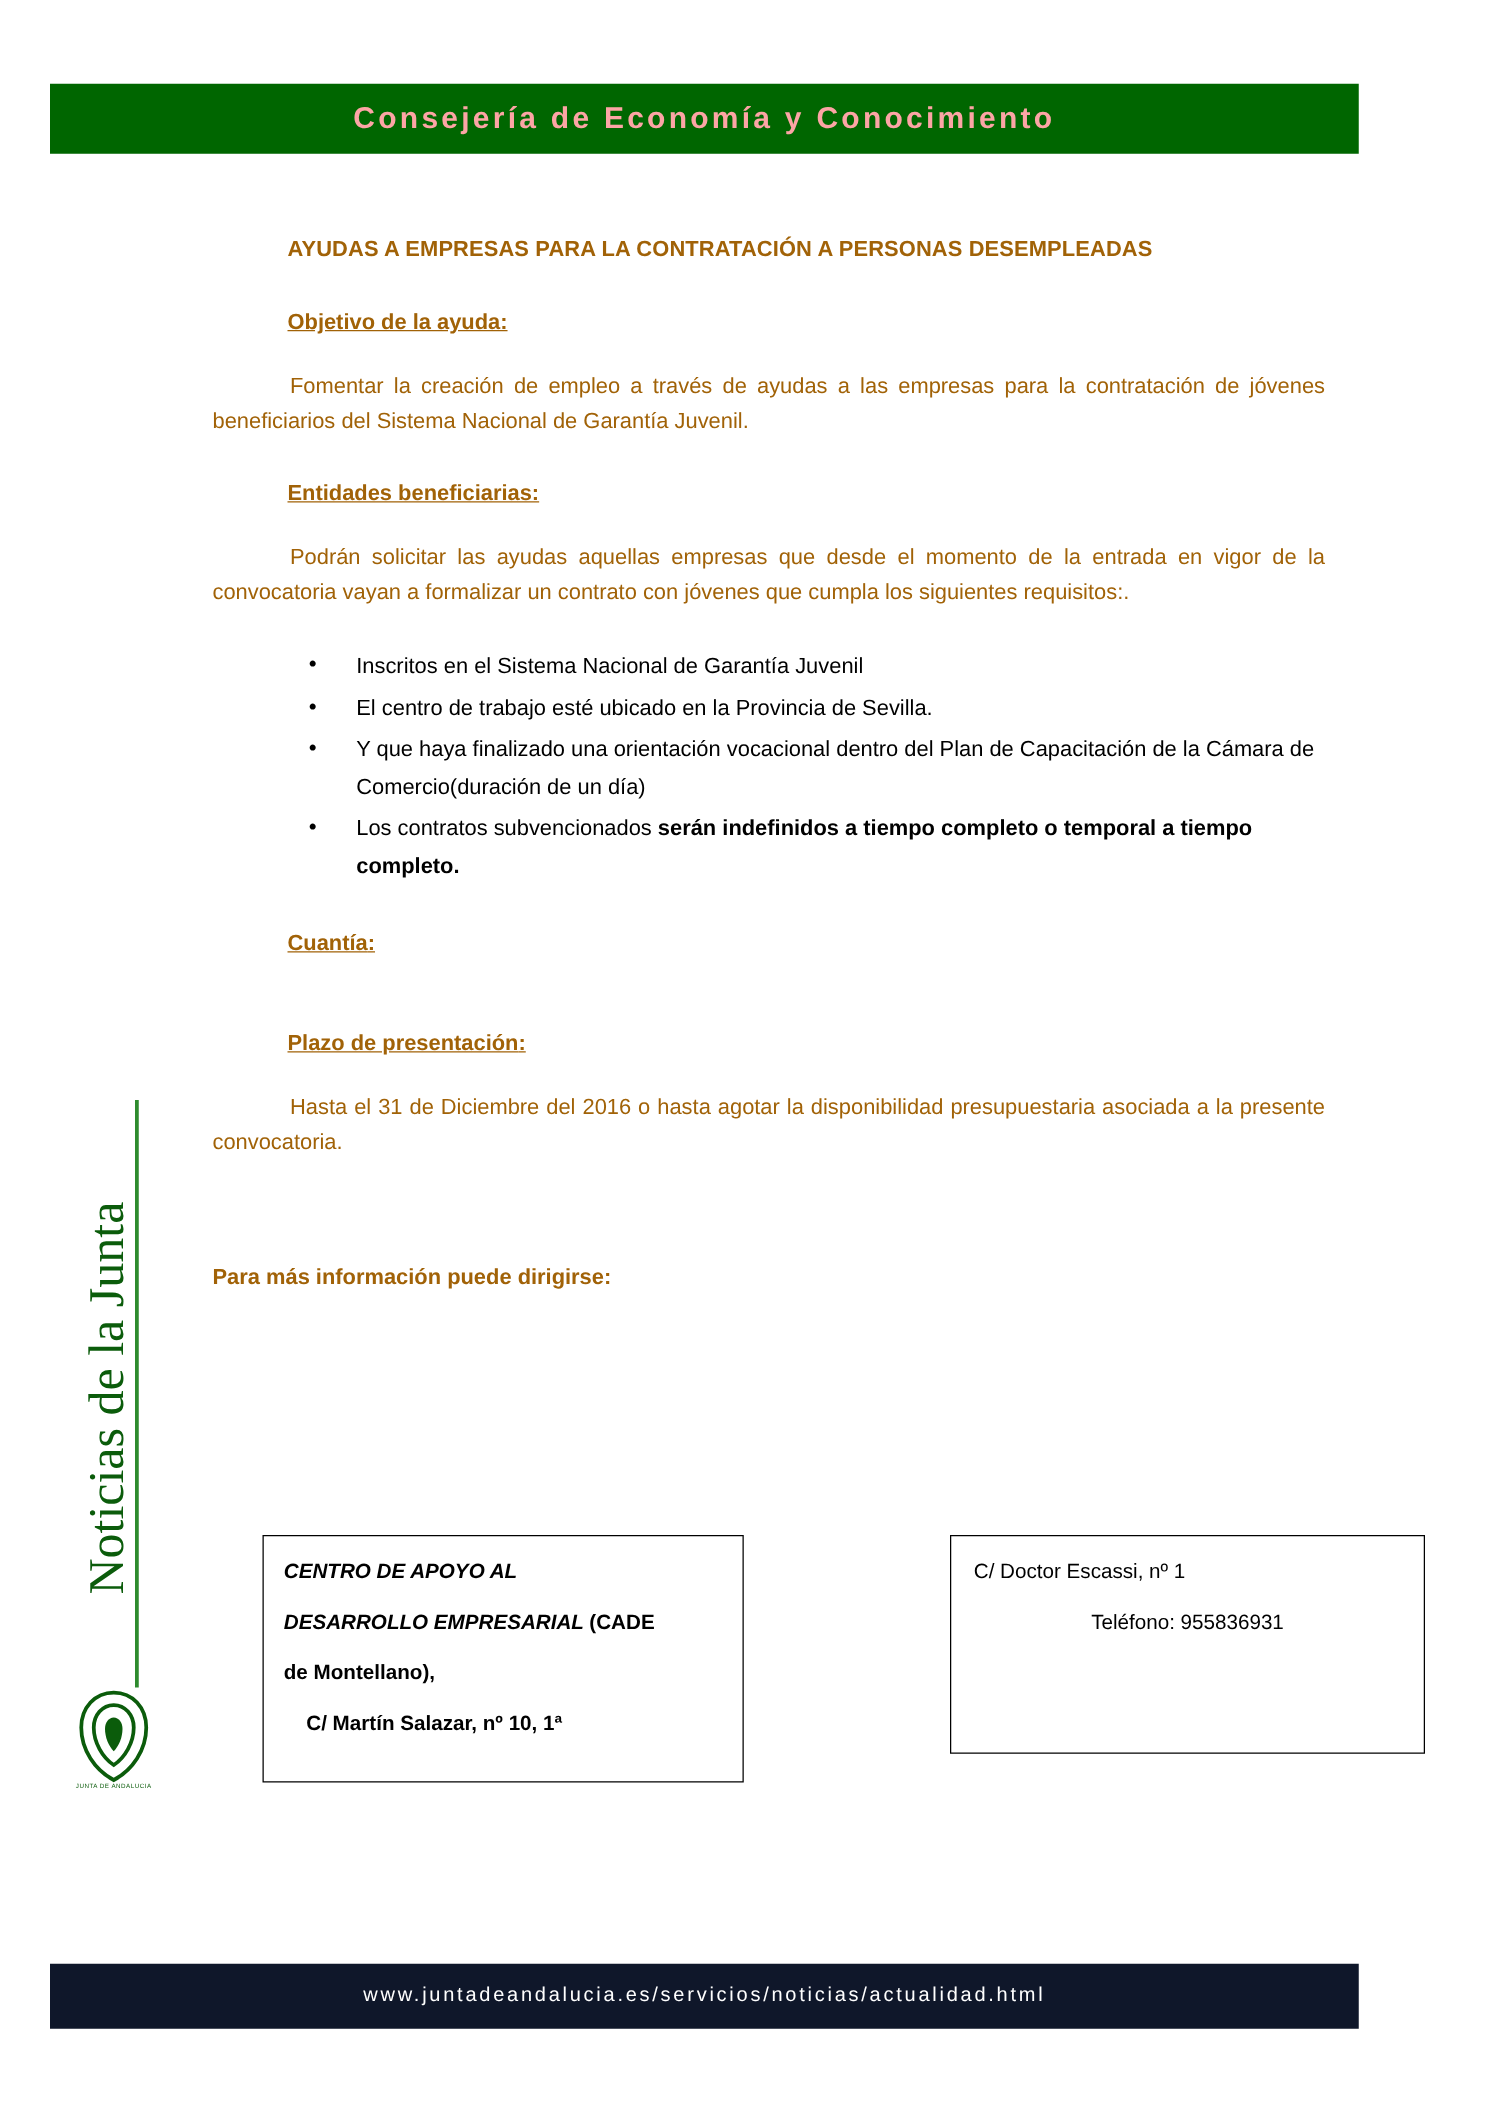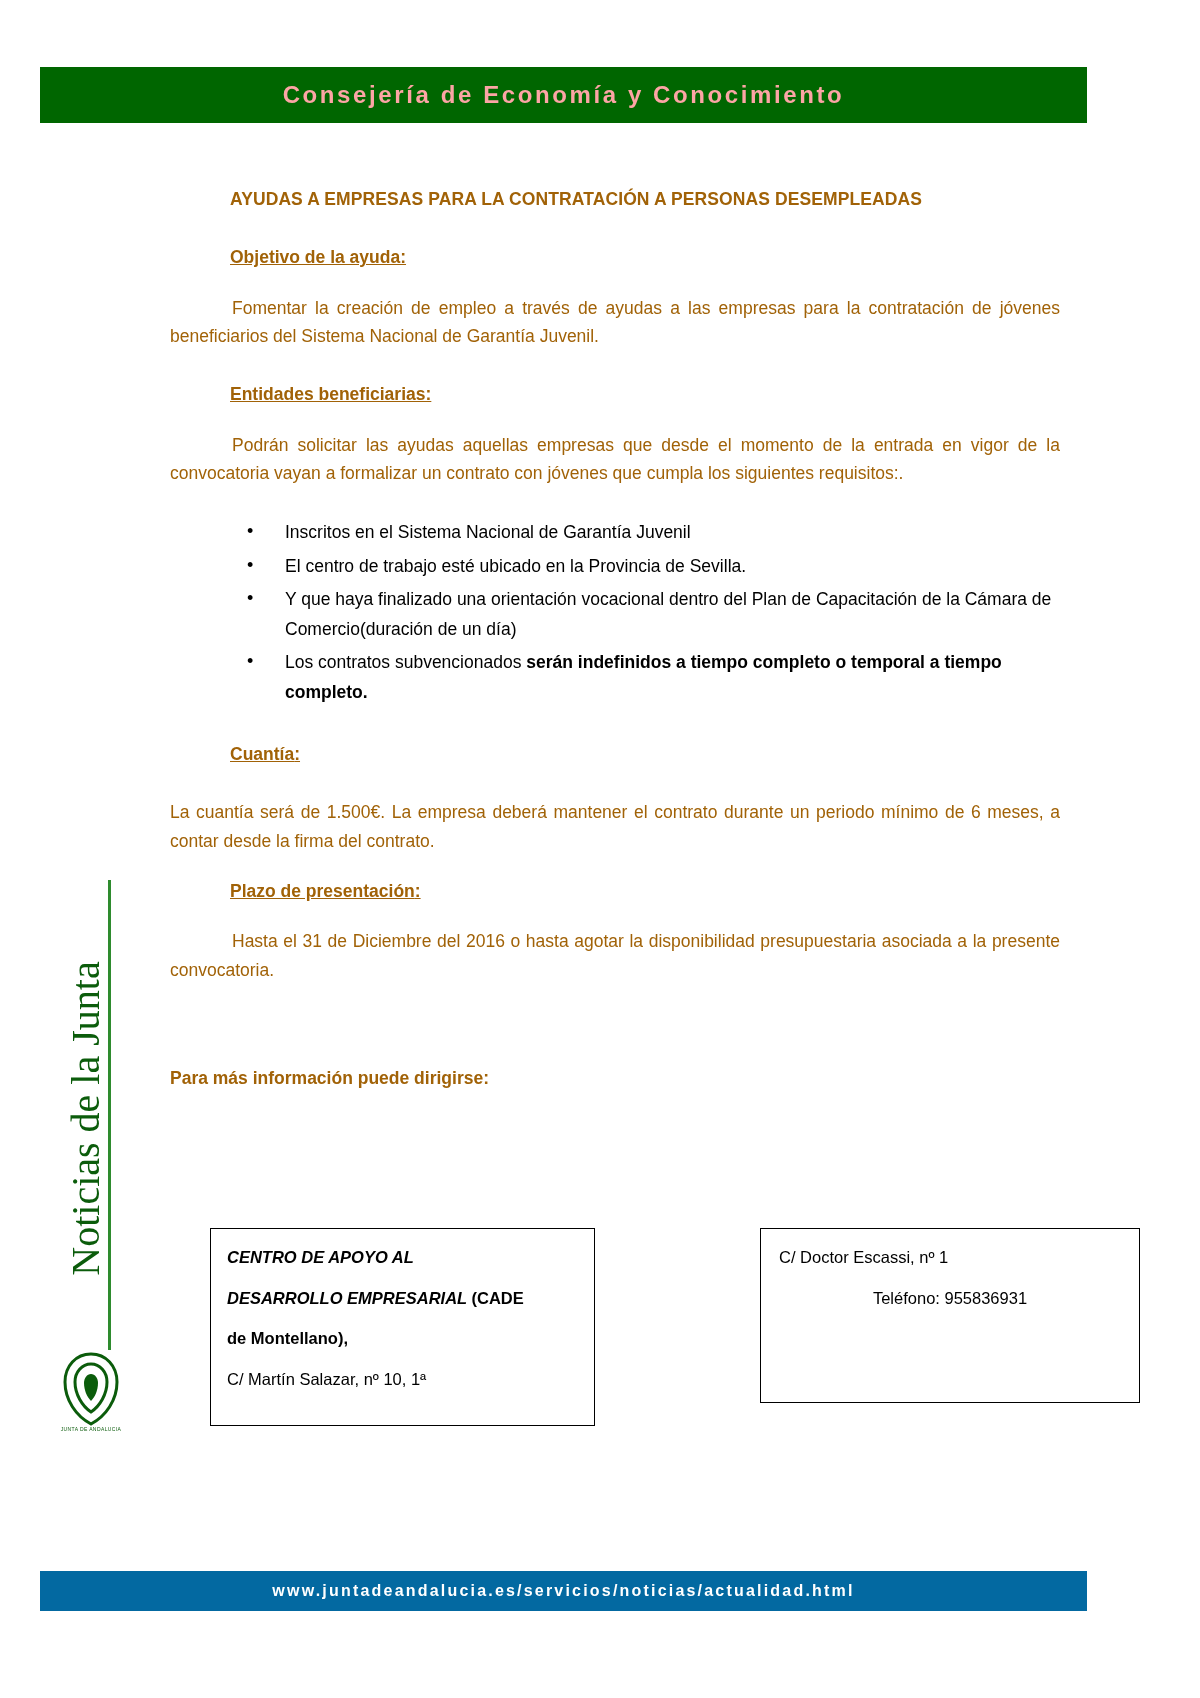--- a/index.html
+++ b/index.html
@@ -35,26 +35,25 @@
     letter-spacing: 2.6px;
     white-space: nowrap;
   }
 
   
   .footer-band {
     position: absolute;
     left: 40px;
     top: 1571px;
     width: 1047px;
-    height: 40px;
-    background: #0369a1;
+    height: 52px;
+    background: #0f172a;
     display: flex;
     align-items: center;
     justify-content: center;
-    font-weight: bold;
   }
   .footer-url {
     color: #ffffff;
     font-size: 16px;
     letter-spacing: 2.2px;
     white-space: nowrap;
     font-family: "Liberation Sans", sans-serif;
   }
 
   
@@ -196,21 +195,21 @@
     width: 380px;
     height: 175px;
     padding: 18px 18px 0 18px;
   }
   .box p {
     margin: 0 0 20px 0;
     font-size: 16.5px;
     line-height: 1.25;
   }
   .box-left p { font-style: italic; font-weight: bold; }
-  .box-left p.upright { font-style: normal; font-weight: normal; }
+  .box-left p.upright { font-style: normal; font-weight: bold; margin-left: 18px; }
   .box-left span.upright { font-style: normal; }
   .box-right p { text-align: justify; }
   .box-right p.center { text-align: center; }
   .box-right b { font-weight: bold; }
 </style>
 </head>
 <body>
 
 <div class="header-band">
   <div class="header-title">Consejería de Economía y Conocimiento</div>
@@ -257,21 +256,20 @@
     <li>Y que haya finalizado una orientación vocacional dentro del Plan de Capacitación de la Cámara de Comercio(duración de un día)</li>
     <li><span>Los contratos subvencionados </span><b>serán indefinidos a tiempo completo o temporal a tiempo completo.</b></li>
   </ul>
 
   <div class="spacer-md"></div>
 
   <p class="section-heading"><span>Cuantía</span><span class="plain">:</span></p>
 
   <div class="spacer-md"></div>
 
-  <p>La cuantía será de 1.500€. La empresa deberá mantener el contrato durante un periodo mínimo de 6 meses, a contar desde la firma del contrato.</p>
 
   <div class="spacer-sm"></div>
 
   <p class="section-heading"><span>Plazo de presentación</span><span class="plain">:</span></p>
 
   <div class="spacer-sm"></div>
 
   <p class="indent">Hasta el 31 de Diciembre del 2016 o hasta agotar la disponibilidad presupuestaria asociada a la presente convocatoria.</p>
 
   <div class="spacer-lg"></div>

